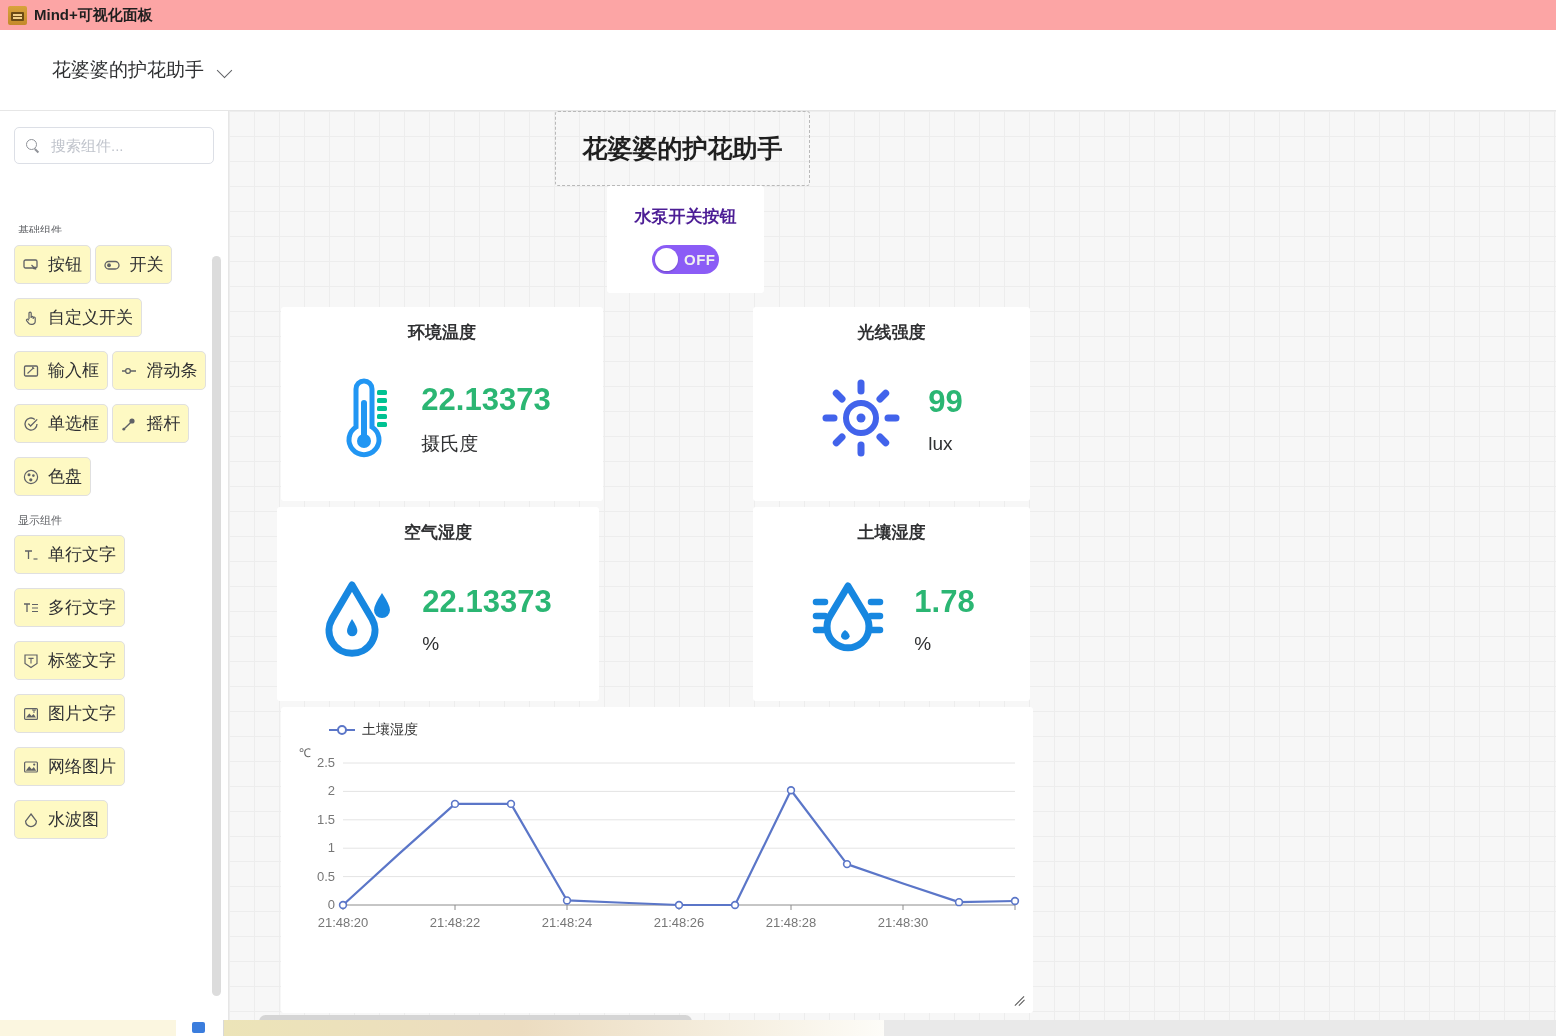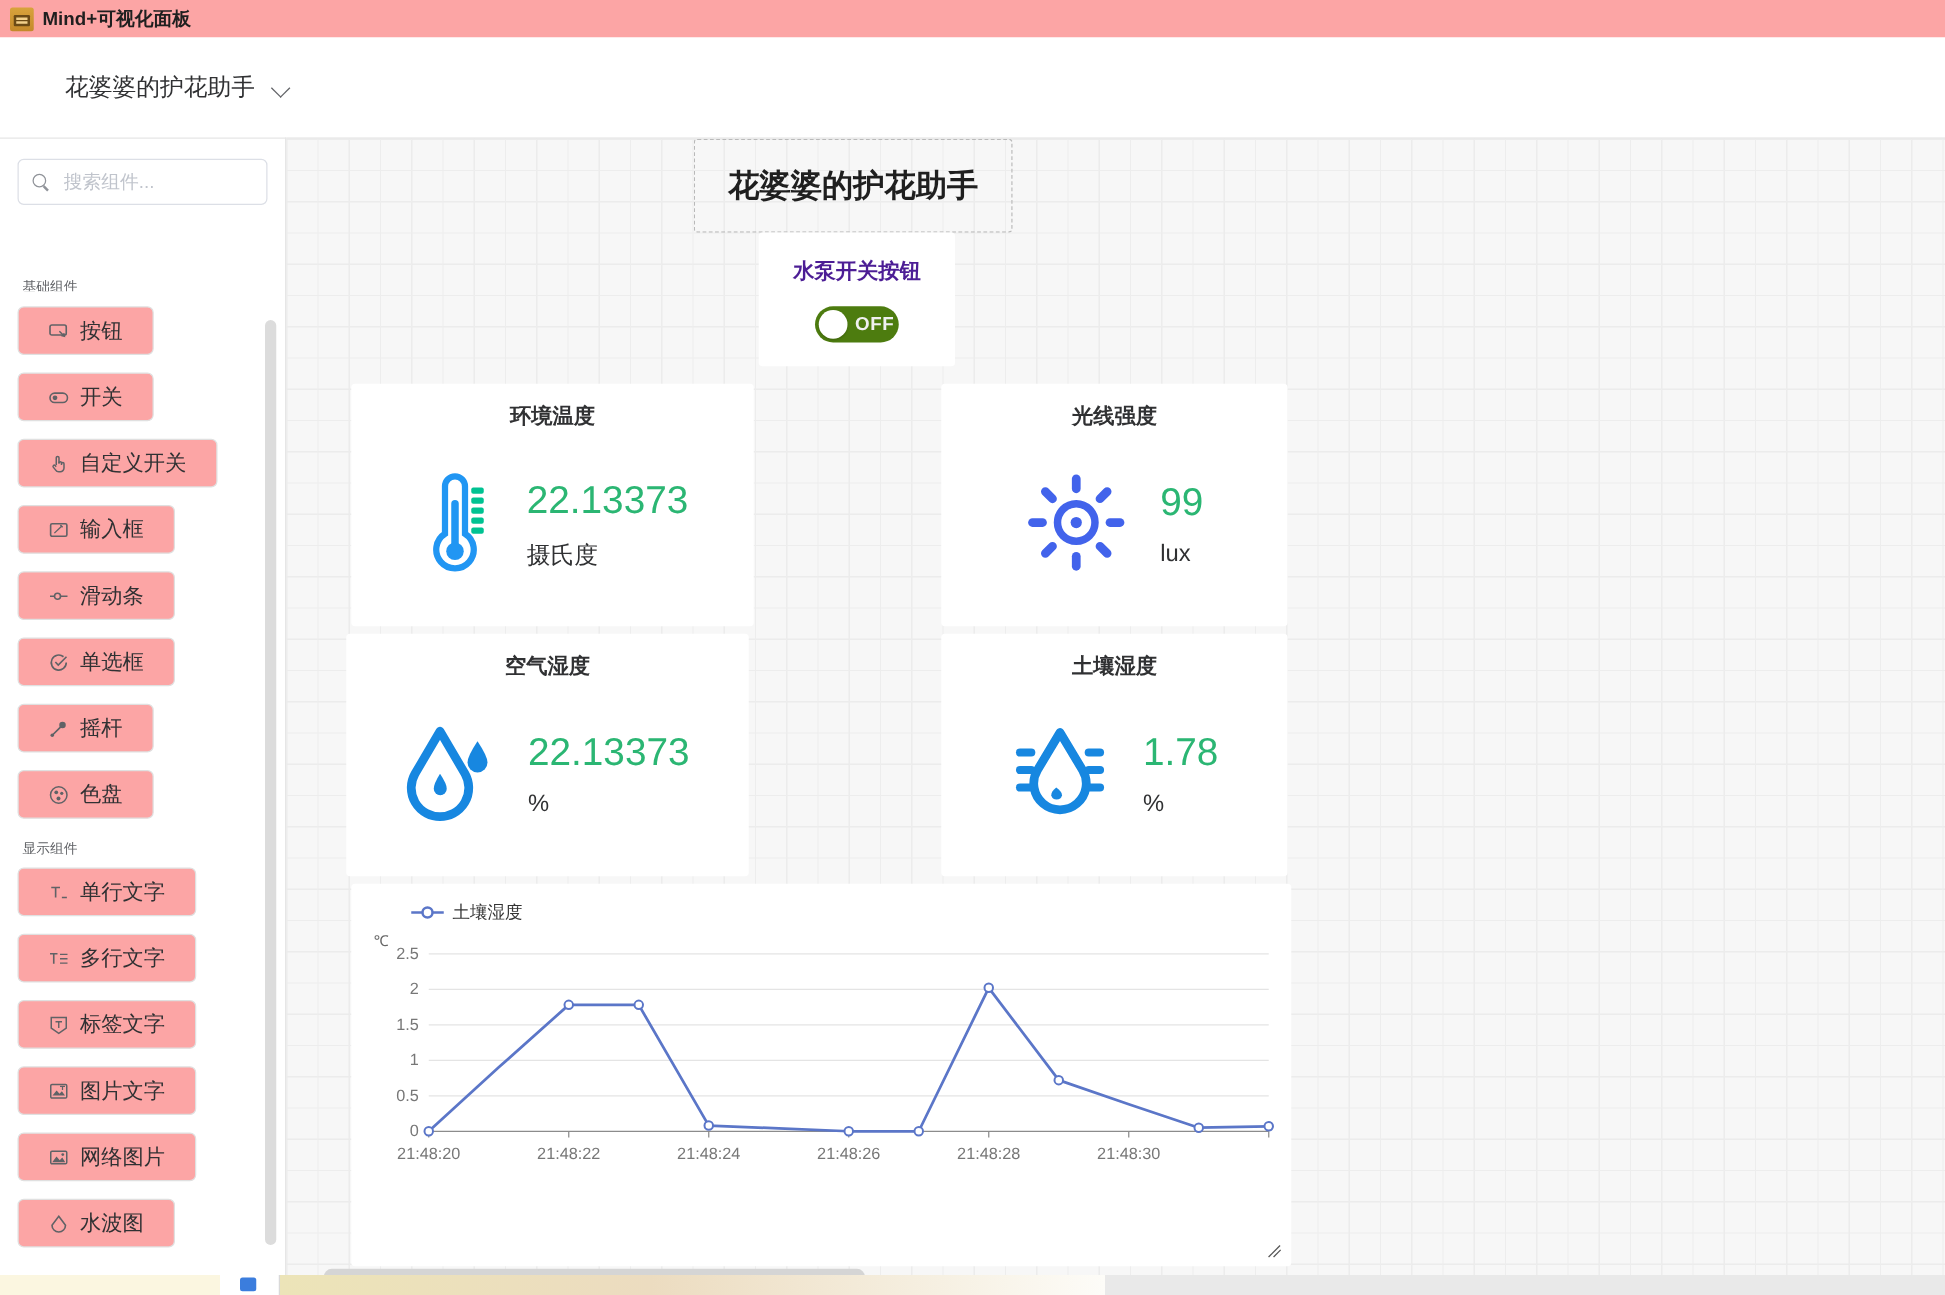--- a/index.html
+++ b/index.html
@@ -206,22 +206,22 @@
     overflow: hidden;
     margin-top: 0;
     margin-bottom: 12px;
   }
   .comp-btn {
     display: inline-flex;
     align-items: center;
     gap: 9px;
     border: 1px solid #e0e0e0;
     border-radius: 5px;
-    background: #fca5a5;
-    padding: 0 24px;
+    background: #fef9c3;
+    padding: 0 8px;
     height: 39px;
     font-size: 17px;
     color: #303133;
     margin-bottom: 14px;
     cursor: pointer;
     white-space: nowrap;
   }
   .comp-btn .ci {
     width: 16px; height: 16px;
     flex: 0 0 auto;
@@ -279,21 +279,21 @@
     left: 378px; top: 75px;
     width: 157px; height: 107px;
     display: flex; flex-direction: column;
     align-items: center; justify-content: center;
     gap: 17px;
   }
   .w-pump .lbl { font-size: 17px; font-weight: bold; color: #4c1d95; }
   .toggle {
     width: 67px; height: 29px;
     border-radius: 15px;
-    background: #4d7c0f;
+    background: #8b5cf6;
     display: flex; align-items: center;
     padding: 0 3px;
     cursor: pointer;
     position: relative;
   }
   .toggle .knob {
     width: 23px; height: 23px;
     border-radius: 50%;
     background: #fff;
     flex: 0 0 auto;
@@ -321,21 +321,21 @@
   .card-body {
     display: flex;
     align-items: center;
     justify-content: center;
     gap: 26px;
     height: 140px;
   }
   .card-icon { flex: 0 0 auto; }
   .card-vals { display: flex; flex-direction: column; align-items: flex-start; }
   .card-num {
-    font-size: 31px; font-weight: normal; color: #2bb673;
+    font-size: 31px; font-weight: bold; color: #2bb673;
     line-height: 1.1;
   }
   .card-unit {
     font-size: 19px; color: #303133; margin-top: 13px;
   }
 
   .w-temp  { left: 52px;  top: 196px; }
   .w-light { left: 524px; top: 196px; }
   .w-air   { left: 48px;  top: 396px; }
   .w-soil  { left: 524px; top: 396px; }

